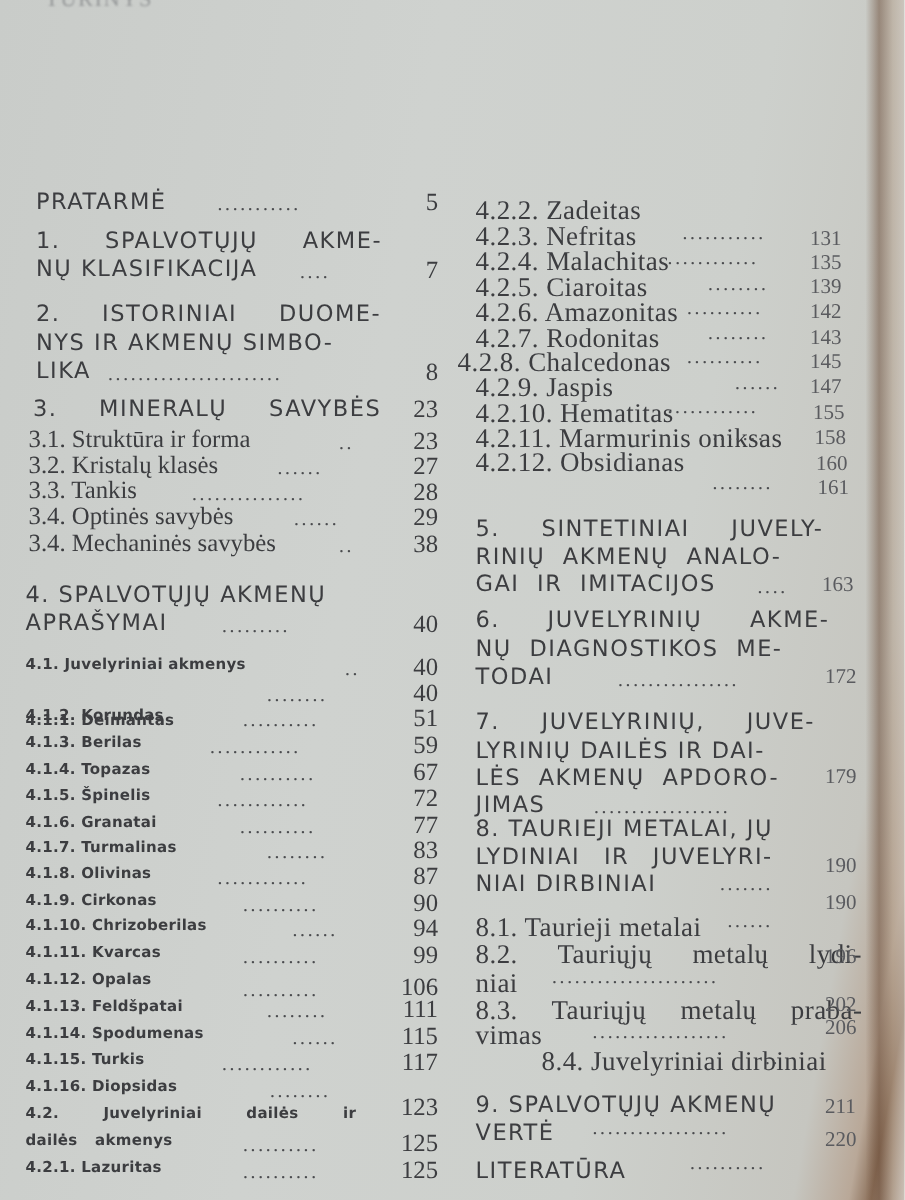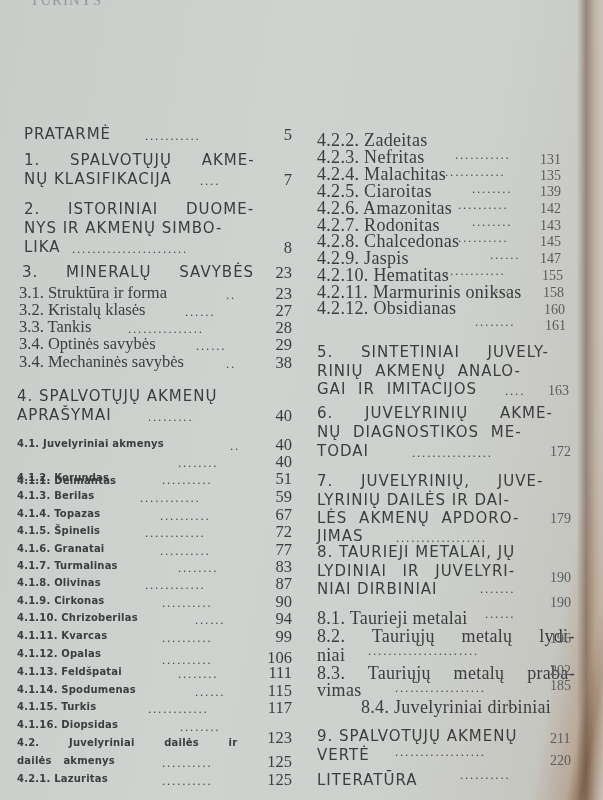--- a/index.html
+++ b/index.html
@@ -176,21 +176,21 @@
   <div class="pg rpg" style="top:184px;left:240px;">139</div>
 
   <div class="line rsub" style="top:199px;left:17px;">4.2.6. Amazonitas</div>
   <div class="dots" style="top:197px;left:158px;">..........</div>
   <div class="pg rpg" style="top:201px;left:240px;">142</div>
 
   <div class="line rsub" style="top:216px;left:17px;">4.2.7. Rodonitas</div>
   <div class="dots" style="top:214px;left:172px;">........</div>
   <div class="pg rpg" style="top:218px;left:240px;">143</div>
 
-  <div class="line rsub" style="top:232px;left:17px;text-align:center;">4.2.8. Chalcedonas</div>
+  <div class="line rsub" style="top:232px;left:5px;text-align:center;">4.2.8. Chalcedonas</div>
   <div class="dots" style="top:230px;left:158px;">..........</div>
   <div class="pg rpg" style="top:234px;left:240px;">145</div>
 
   <div class="line rsub" style="top:249px;left:17px;">4.2.9. Jaspis</div>
   <div class="dots" style="top:247px;left:190px;">......</div>
   <div class="pg rpg" style="top:251px;left:240px;">147</div>
 
   <div class="line rsub" style="top:266px;left:17px;">4.2.10. Hematitas</div>
   <div class="dots" style="top:263px;left:145px;">............</div>
   <div class="pg rpg" style="top:268px;left:242px;">155</div>
@@ -239,21 +239,21 @@
   <div class="dots" style="top:643px;left:68px;">......................</div>
   <div class="pg rpg" style="top:631px;left:250px;">196</div>
 
   <div class="line rsub" style="top:664px;left:17px;word-spacing:18px;">8.3. Tauriųjų metalų praba-</div>
   <div class="line rsub" style="top:681px;left:17px;">vimas</div>
   <div class="dots" style="top:680px;left:95px;">..................</div>
   <div class="pg rpg" style="top:663px;left:250px;">202</div>
 
   <div class="line rsub" style="top:698px;left:17px;margin-left:44px;">8.4. Juvelyriniai dirbiniai</div>
   <div class="dots" style="top:697px;left:210px;">..</div>
-  <div class="pg rpg" style="top:678px;left:250px;">185</div>
+  <div class="pg rpg" style="top:678px;left:250px;">206</div>
 
   <div class="line cap" style="top:727px;left:17px;">9. SPALVOTŲJŲ AKMENŲ</div>
   <div class="line cap" style="top:746px;left:17px;">VERTĖ</div>
   <div class="dots" style="top:744px;left:95px;">..................</div>
   <div class="pg rpg" style="top:731px;left:250px;">211</div>
 
   <div class="line cap" style="top:771px;left:17px;">LITERATŪRA</div>
   <div class="dots" style="top:767px;left:160px;">..........</div>
   <div class="pg rpg" style="top:753px;left:250px;">220</div>
 </div>

